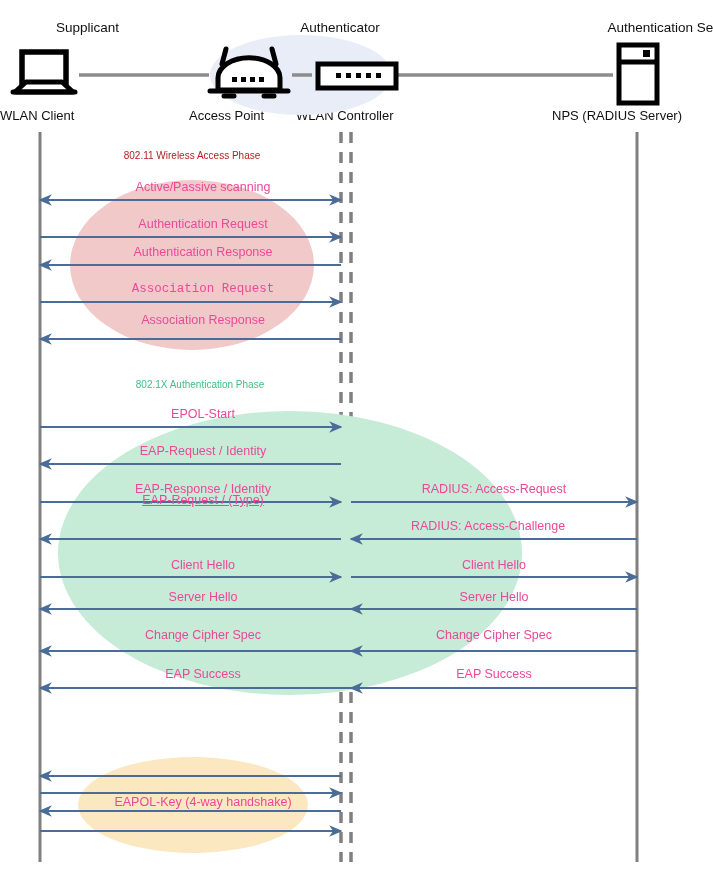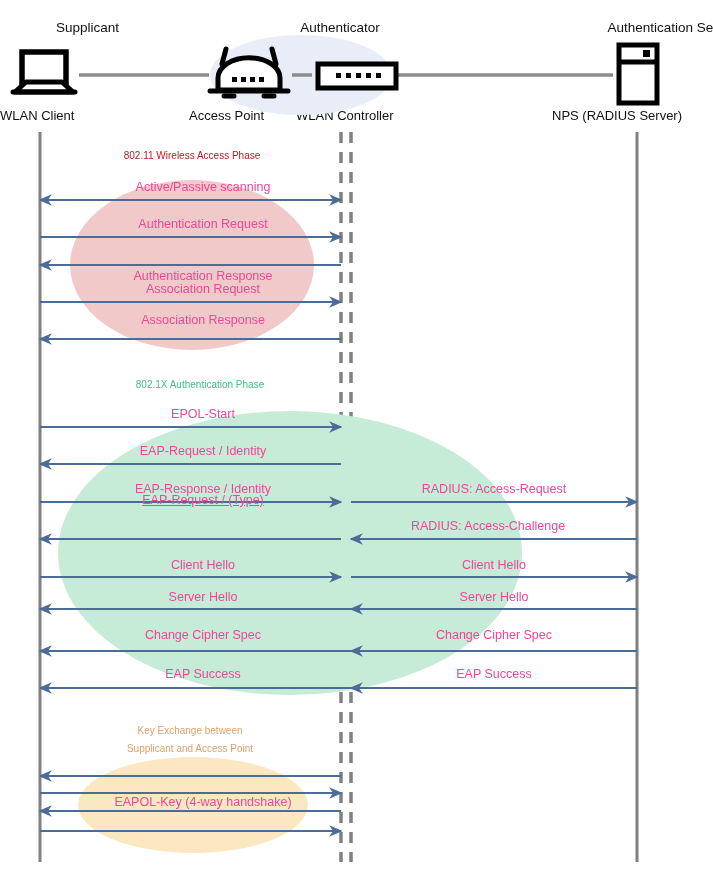--- a/index.html
+++ b/index.html
@@ -164,29 +164,25 @@
       <line x1="637" y1="609" x2="351" y2="609" marker-end="url(#ar-l)"></line>
       <line x1="637" y1="651" x2="351" y2="651" marker-end="url(#ar-l)"></line>
       <line x1="637" y1="688" x2="351" y2="688" marker-end="url(#ar-l)"></line>
     </g>
   </svg>
 
   <div class="phase-label phase-wireless" style="left:192px;top:147px;">802.11 Wireless Access Phase</div>
 
   <div class="phase-label phase-dot1x" style="left:200px;top:376px;">802.1X Authentication Phase</div>
 
-  <div class="phase-label phase-keyexch" style="left:190px;top:722px;">
-    <div>Key Exchange between</div>
-    <div>Supplicant and Access Point</div>
-  </div>
 
   <div class="msg-label" style="left:203px;top:180px;">Active/Passive scanning</div>
   <div class="msg-label" style="left:203px;top:217px;">Authentication Request</div>
-  <div class="msg-label" style="left:203px;top:245px;margin-top:24px;">Authentication Response</div>
-  <div class="msg-label" style="left:203px;top:282px;">Association Request</div>
+  <div class="msg-label" style="left:203px;top:245px;">Authentication Response</div>
+  <div class="msg-label" style="left:203px;top:282px;font-family:Liberation Mono, monospace;">Association Request</div>
   <div class="msg-label" style="left:203px;top:313px;">Association Response</div>
   <div class="msg-label" style="left:203px;top:407px;">EPOL-Start</div>
   <div class="msg-label" style="left:203px;top:444px;">EAP-Request / Identity</div>
   <div class="msg-label" style="left:203px;top:482px;">EAP-Response / Identity</div>
   <div class="msg-label" style="left:203px;top:493px;text-decoration:underline;">EAP-Request / (Type)</div>
   <div class="msg-label" style="left:203px;top:558px;">Client Hello</div>
   <div class="msg-label" style="left:203px;top:590px;">Server Hello</div>
   <div class="msg-label" style="left:203px;top:628px;">Change Cipher Spec</div>
   <div class="msg-label" style="left:203px;top:667px;">EAP Success</div>
   <div class="msg-label" style="left:203px;top:795px;">EAPOL-Key (4-way handshake)</div>

